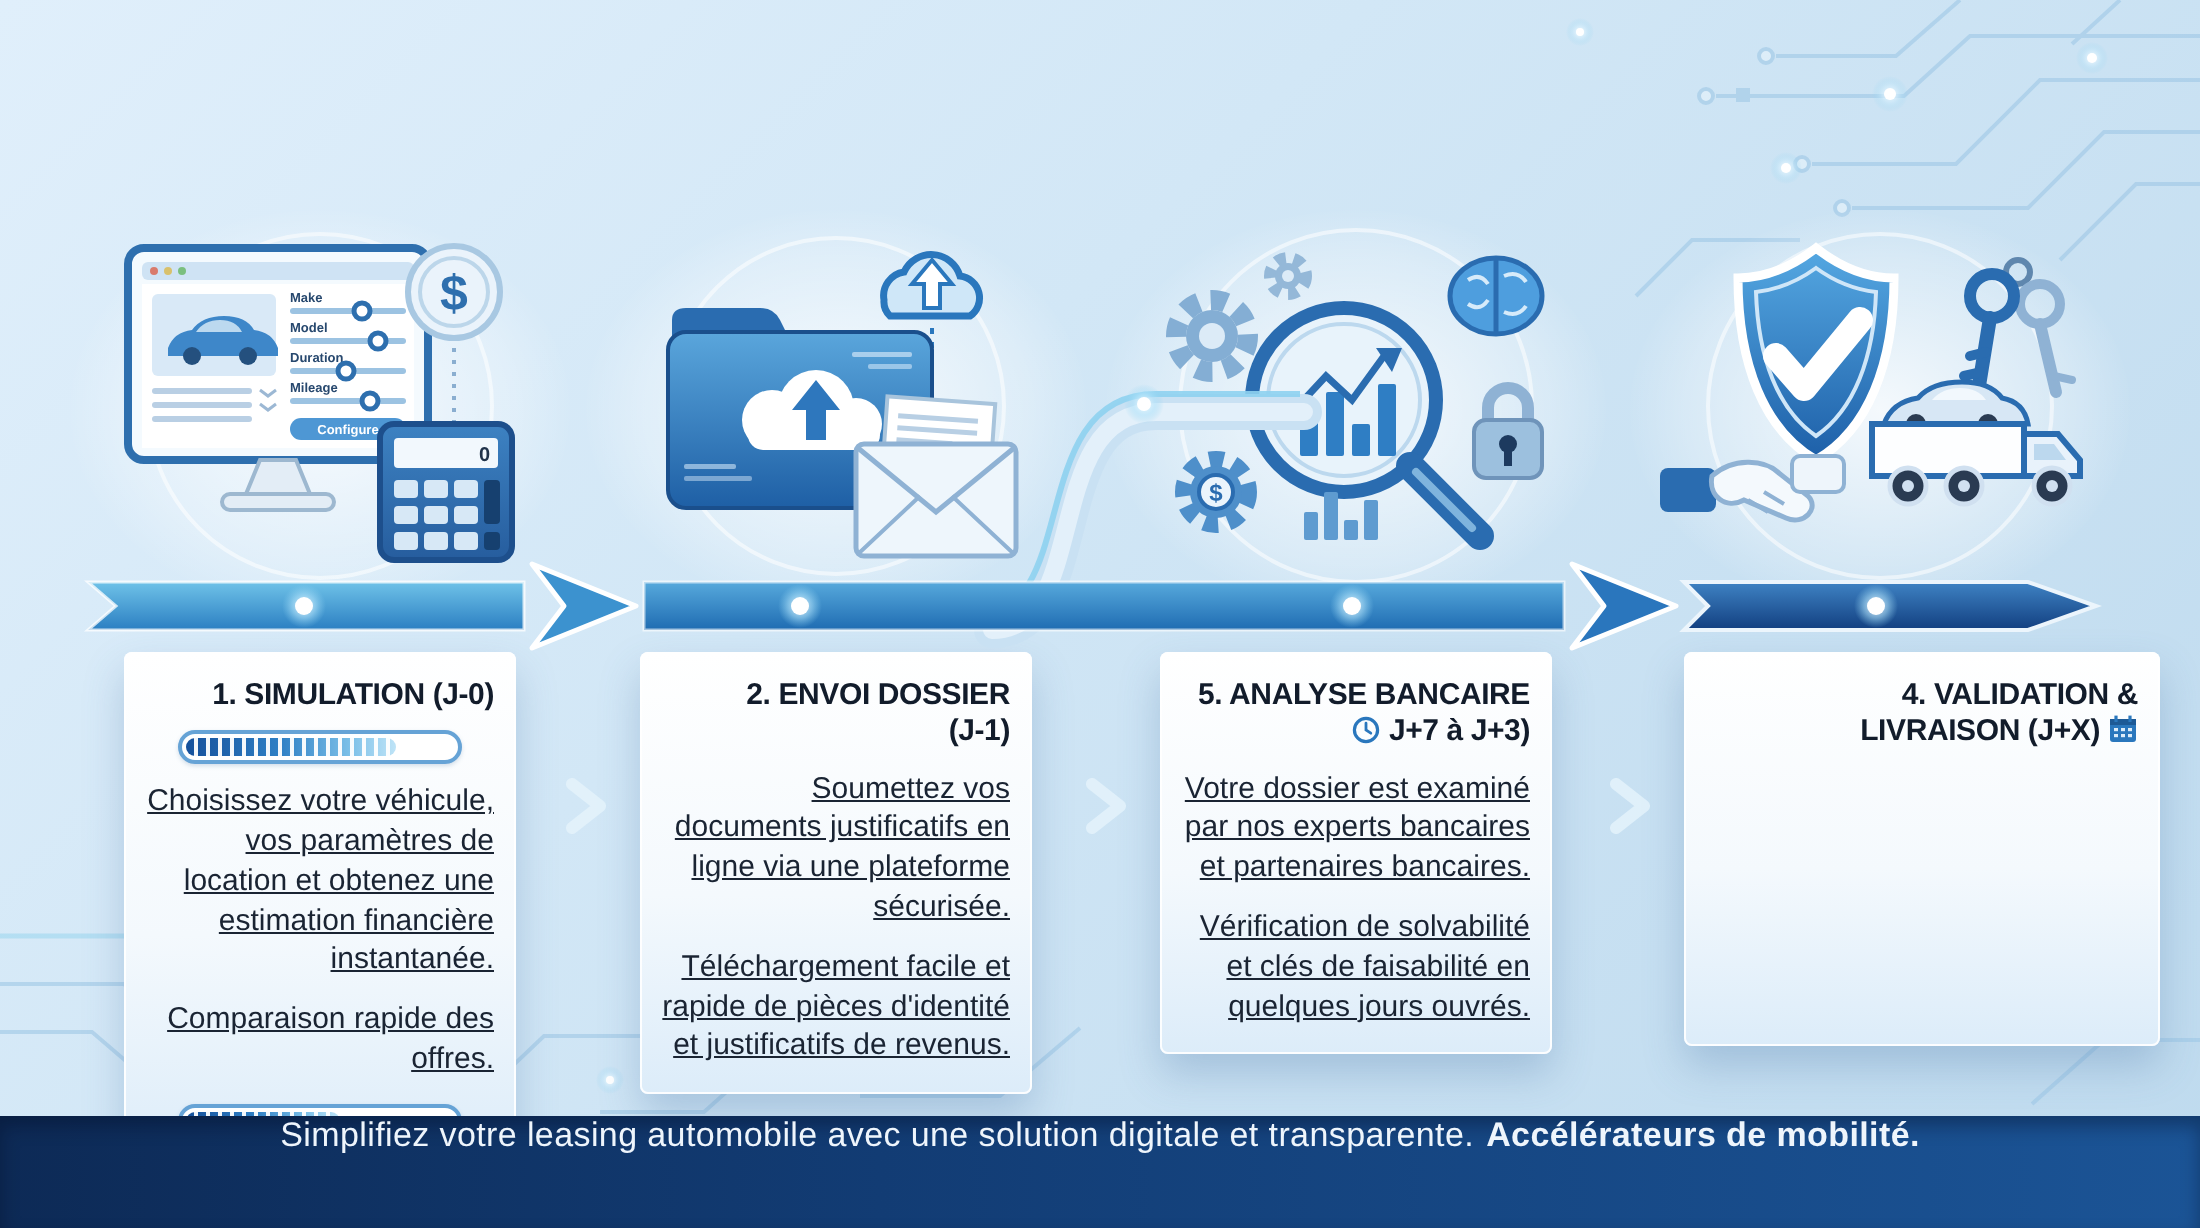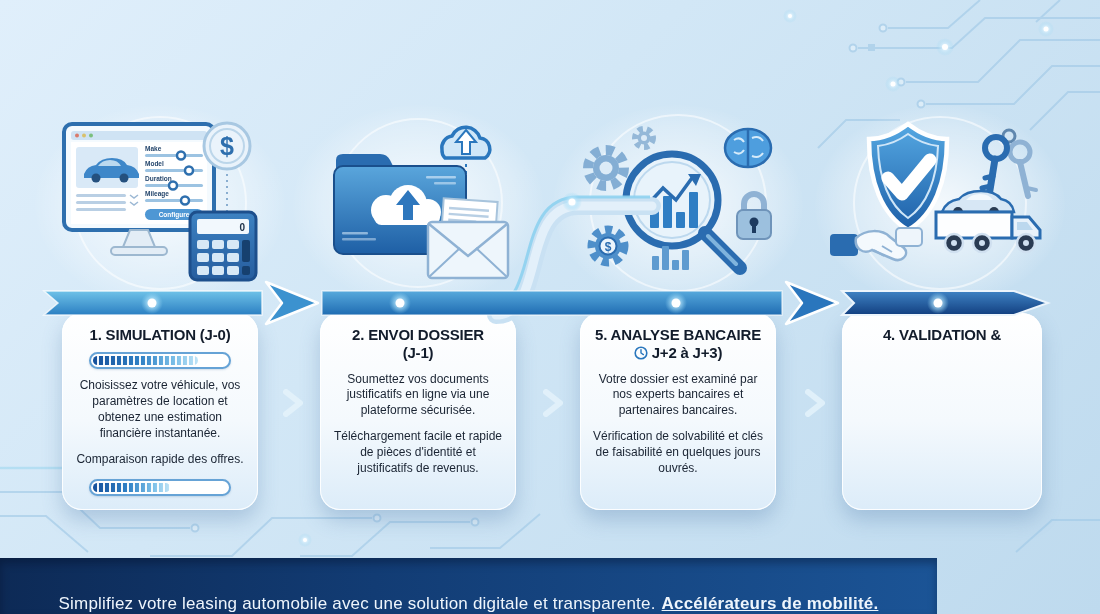--- a/index.html
+++ b/index.html
@@ -9,49 +9,49 @@
     background:linear-gradient(135deg,#e0effb 0%,#d2e7f6 40%,#bedaee 100%);
   }
   .layer{position:absolute;inset:0;}
   #bg-decor{z-index:1;pointer-events:none;}
   .halo{position:absolute;width:250px;height:200px;border-radius:50%;
     background:radial-gradient(ellipse at center,rgba(255,255,255,.8) 0%,rgba(255,255,255,.25) 55%,rgba(255,255,255,0) 72%);
     z-index:2;}
   .icon-zone{position:absolute;top:116px;width:220px;height:176px;z-index:3;}
   #timeline-svg{position:absolute;left:0;top:186px;width:1100px;height:145px;z-index:5;pointer-events:none;}
   .step-card{
-    position:absolute;top:313px;width:196px;min-height:197px;box-sizing:border-box;
-    padding:13px 11px 14px 11px;border-radius:20px;z-index:4;
+    position:absolute;top:326px;width:196px;min-height:197px;box-sizing:border-box;
+    padding:13px 11px 14px 11px;border-radius:4px;z-index:4;
     background:linear-gradient(180deg,#ffffff 0%,#f4f9fd 55%,#dcecf9 100%);
     box-shadow:0 10px 20px rgba(70,110,160,.28), inset 0 0 0 1px rgba(255,255,255,.9);
-    text-align:center;color:#1a2433;
+    text-align:right;color:#1a2433;
   }
   .step-title{font-size:15px;font-weight:bold;line-height:1.22;letter-spacing:-.2px;color:#121c2b;}
   .step-title .tline{display:block;}
   .inline-ico{display:inline-block;vertical-align:-2px;}
-  .step-body{font-size:12px;line-height:1.32;margin-top:9px;}
+  .step-body{font-size:15px;line-height:1.32;margin-top:9px;text-decoration:underline;}
   .step-body p{margin:0 0 10px 0;}
   .step-body p:last-child{margin-bottom:0;}
   .step-body p:empty{display:none;}
   .pbar{width:138px;height:13px;margin:8px auto 4px auto;border:2px solid #66a3d6;border-radius:9px;
     background:#fff;box-shadow:0 1px 2px rgba(90,130,170,.25);}
   .pbar-fill{height:9px;margin:2px;border-radius:5px;
     background:
       repeating-linear-gradient(90deg, rgba(255,255,255,0) 0 4px, rgba(255,255,255,.95) 4px 6px),
       linear-gradient(90deg,#15509b 0%,#2f80c5 45%,#7cc0e8 78%,#bfe4f7 100%);}
   .pbar.bottom{margin-top:12px;margin-bottom:0;}
   .gap-chevron{position:absolute;z-index:6;opacity:.8;pointer-events:none;}
   #footer-bar{
-    position:absolute;left:0;bottom:0;width:937px;height:56px;z-index:10;
+    position:absolute;left:0;bottom:0;width:1100px;height:56px;z-index:10;
     background:linear-gradient(90deg,#0d2a56 0%,#123c74 40%,#1b5496 100%);
     box-shadow:inset 0 5px 9px rgba(0,10,30,.35);
-    display:flex;align-items:flex-end;justify-content:center;
+    display:flex;align-items:flex-start;justify-content:center;
     color:#eef5fc;font-size:17px;letter-spacing:.2px;
   }
-  #footer-bar .brand{font-weight:bold;margin-left:6px;text-decoration:underline;}
+  #footer-bar .brand{font-weight:bold;margin-left:6px;}
   svg text{font-family:"Liberation Sans", sans-serif;}
 </style>
 </head>
 <body>
 
 <svg id="bg-decor" class="layer" width="1100" height="614" viewBox="0 0 1100 614">
   <defs>
     <radialGradient id="gd" cx="50%" cy="50%" r="50%">
       <stop offset="0%" stop-color="#ffffff" stop-opacity=".95"></stop>
       <stop offset="45%" stop-color="#d0ecfb" stop-opacity=".6"></stop>
@@ -410,32 +410,49 @@
 </div>
 
 <div class="step-card" style="left:580px;">
   <div class="step-title">
     <span class="tline">5. ANALYSE BANCAIRE</span>
     <span class="tline">
       <svg class="inline-ico" width="14" height="14" viewBox="0 0 14 14">
         <circle cx="7" cy="7" r="5.8" fill="none" stroke="#2a77bd" stroke-width="1.6"></circle>
         <path d="M7,3.6 V7 L9.4,8.6" fill="none" stroke="#2a77bd" stroke-width="1.4" stroke-linecap="round"></path>
       </svg>
-      <span>J+2 à J+3)</span>
+      <span>J+7 à J+3)</span>
     </span>
   </div>
   <div class="step-body">
     <p>Votre dossier est examiné par nos experts bancaires et partenaires bancaires.</p>
     <p>Vérification de solvabilité et clés de faisabilité en quelques jours ouvrés.</p>
   </div>
 </div>
 
-<div class="step-card" style="left:842px;width:200px;">
+<div class="step-card" style="left:842px;width:238px;">
   <div class="step-title">
     <span class="tline">4. VALIDATION &amp;</span>
+    <span class="tline">
+      <span>LIVRAISON (J+X)</span>
+      <svg class="inline-ico" width="15" height="15" viewBox="0 0 15 15">
+        <rect x="1" y="2.5" width="13" height="11.5" rx="1.5" fill="#2a77bd"></rect>
+        <rect x="1" y="2.5" width="13" height="3" fill="#1d5a96"></rect>
+        <line x1="4" y1="0.8" x2="4" y2="4" stroke="#2a77bd" stroke-width="1.6"></line>
+        <line x1="11" y1="0.8" x2="11" y2="4" stroke="#2a77bd" stroke-width="1.6"></line>
+        <g fill="#dcecf9">
+          <rect x="3" y="7" width="2" height="1.6"></rect>
+            <rect x="6.5" y="7" width="2" height="1.6"></rect>
+            <rect x="10" y="7" width="2" height="1.6"></rect>
+          <rect x="3" y="10" width="2" height="1.6"></rect>
+            <rect x="6.5" y="10" width="2" height="1.6"></rect>
+            <rect x="10" y="10" width="2" height="1.6"></rect>
+        </g>
+      </svg>
+    </span>
   </div>
 </div>
 
 <svg class="gap-chevron" style="left:278px;top:388px;" width="30" height="30" viewBox="0 0 30 30">
   <polyline points="8,4 22,15 8,26" fill="none" stroke="#e6f4fc" stroke-width="6" stroke-linecap="round" stroke-linejoin="round"></polyline>
 </svg>
 <svg class="gap-chevron" style="left:538px;top:388px;" width="30" height="30" viewBox="0 0 30 30">
   <polyline points="8,4 22,15 8,26" fill="none" stroke="#e6f4fc" stroke-width="6" stroke-linecap="round" stroke-linejoin="round"></polyline>
 </svg>
 <svg class="gap-chevron" style="left:800px;top:388px;" width="30" height="30" viewBox="0 0 30 30">

